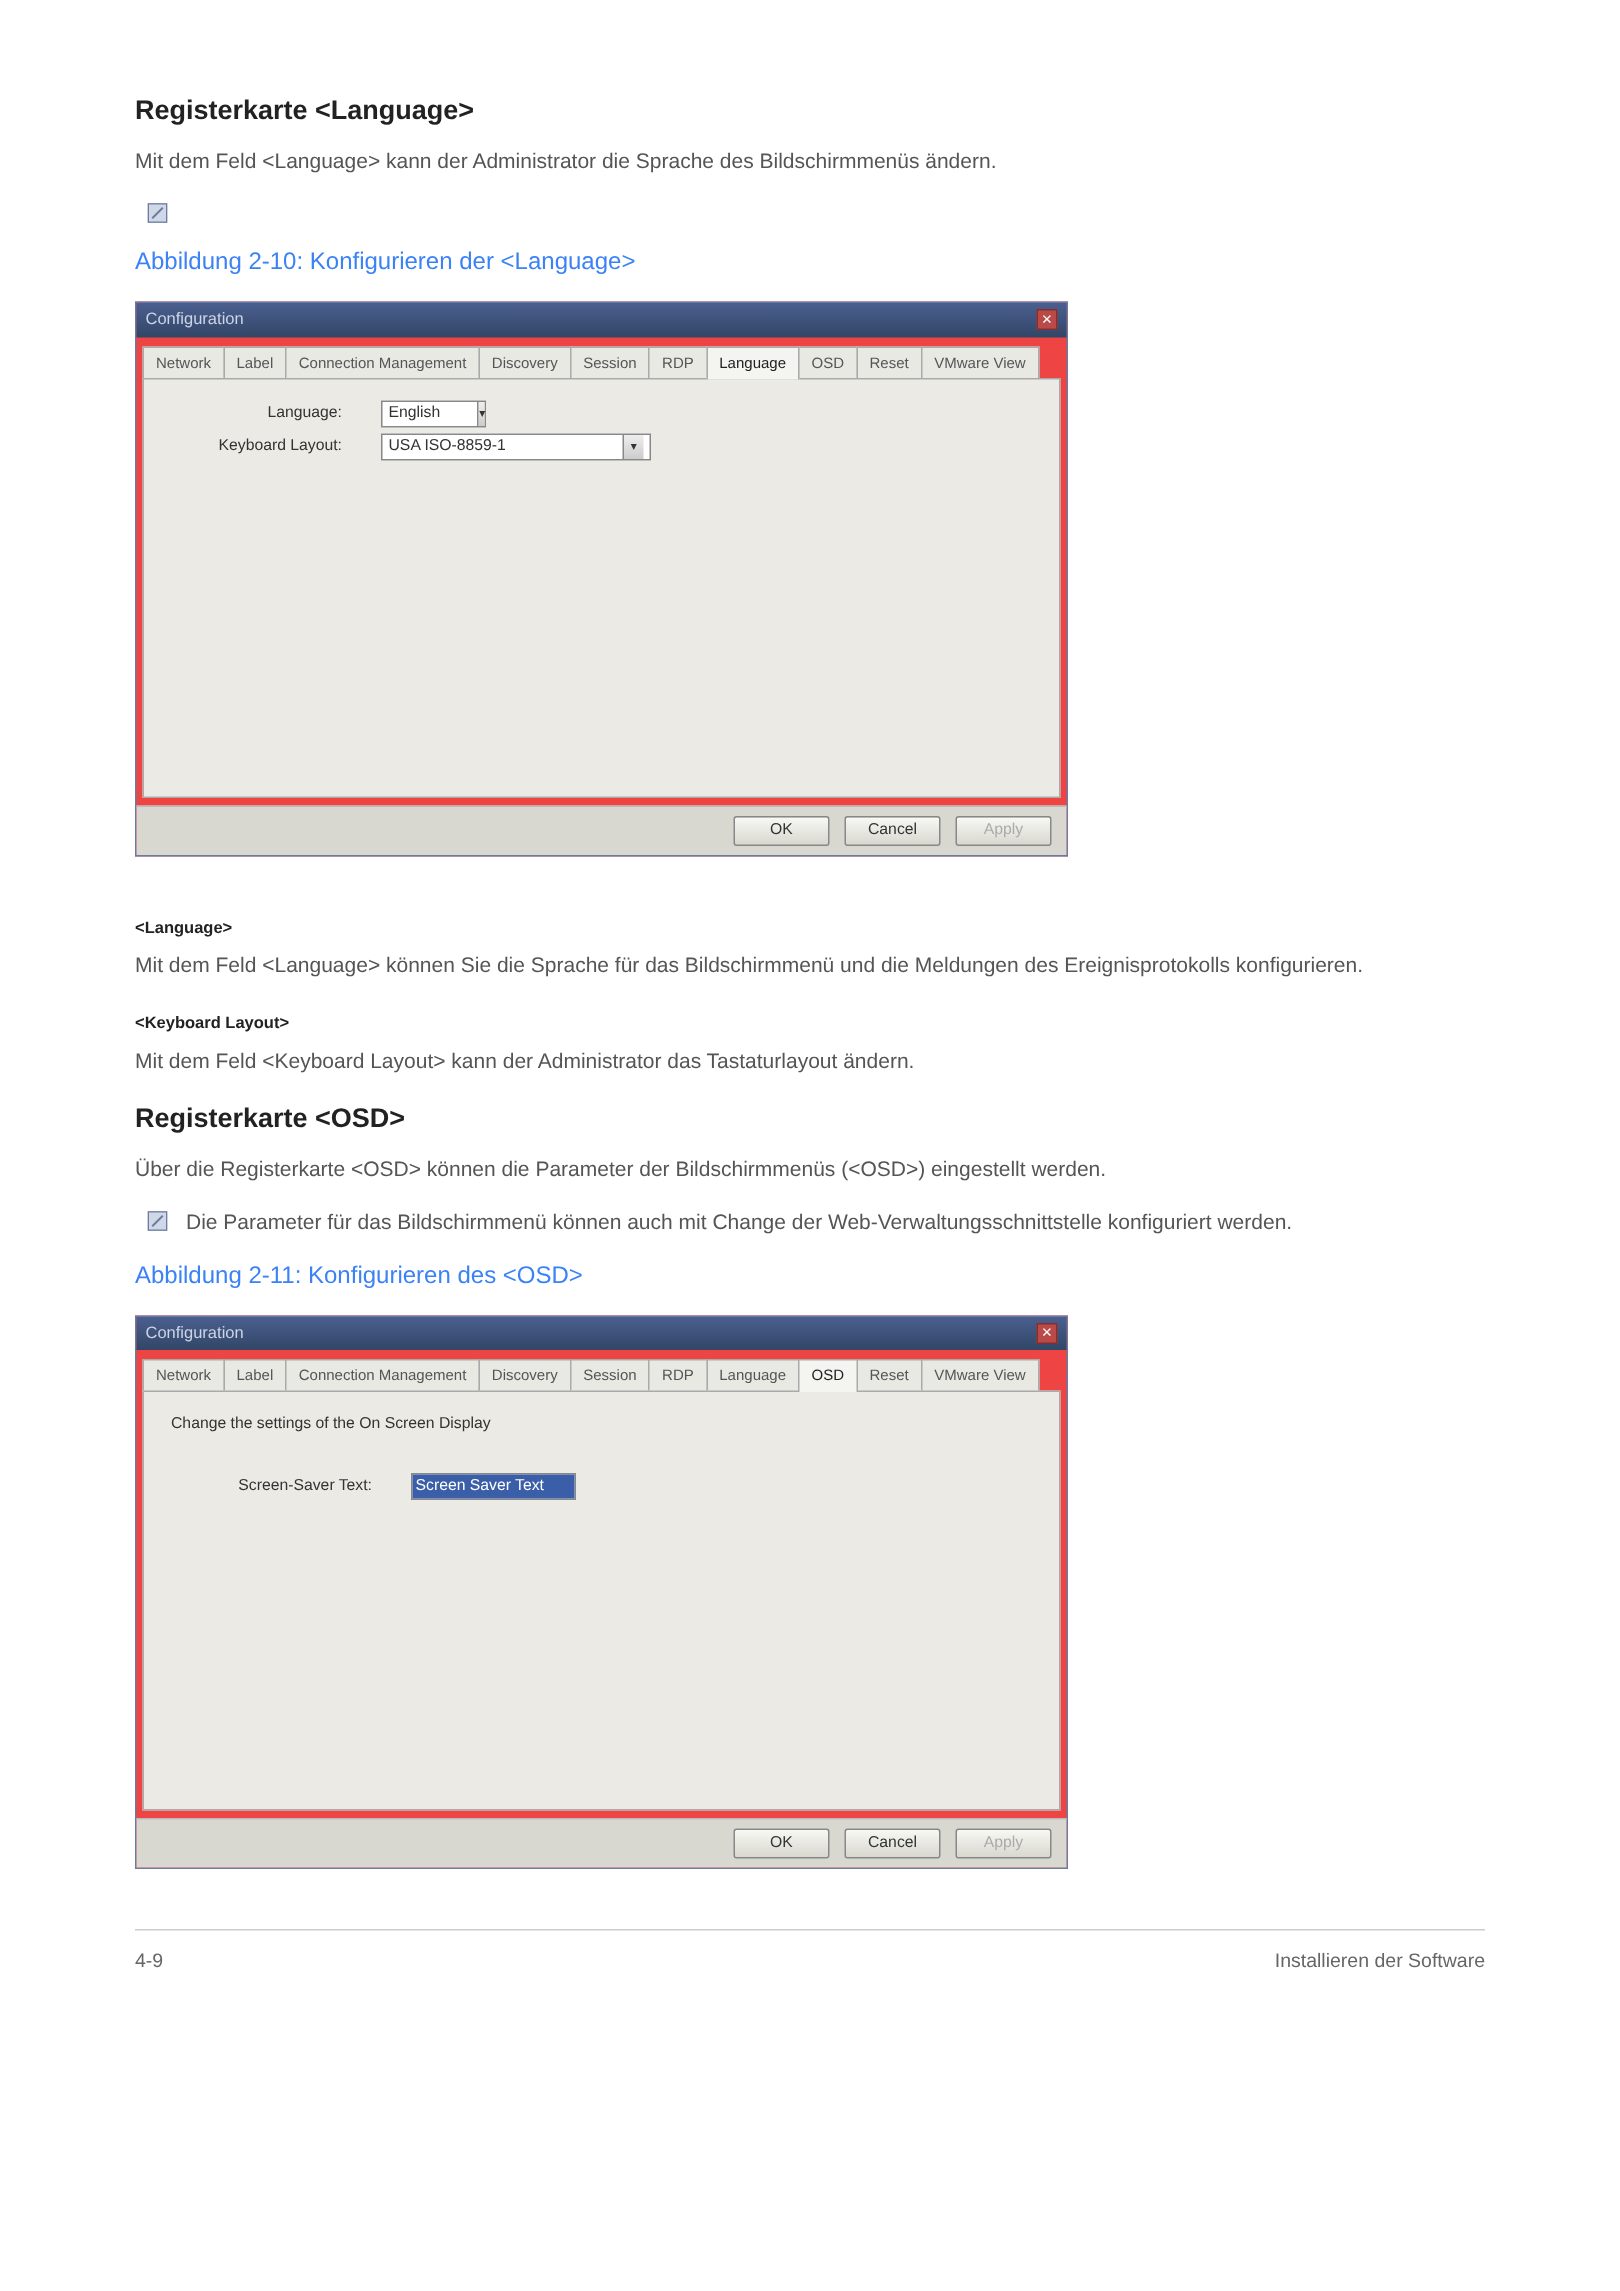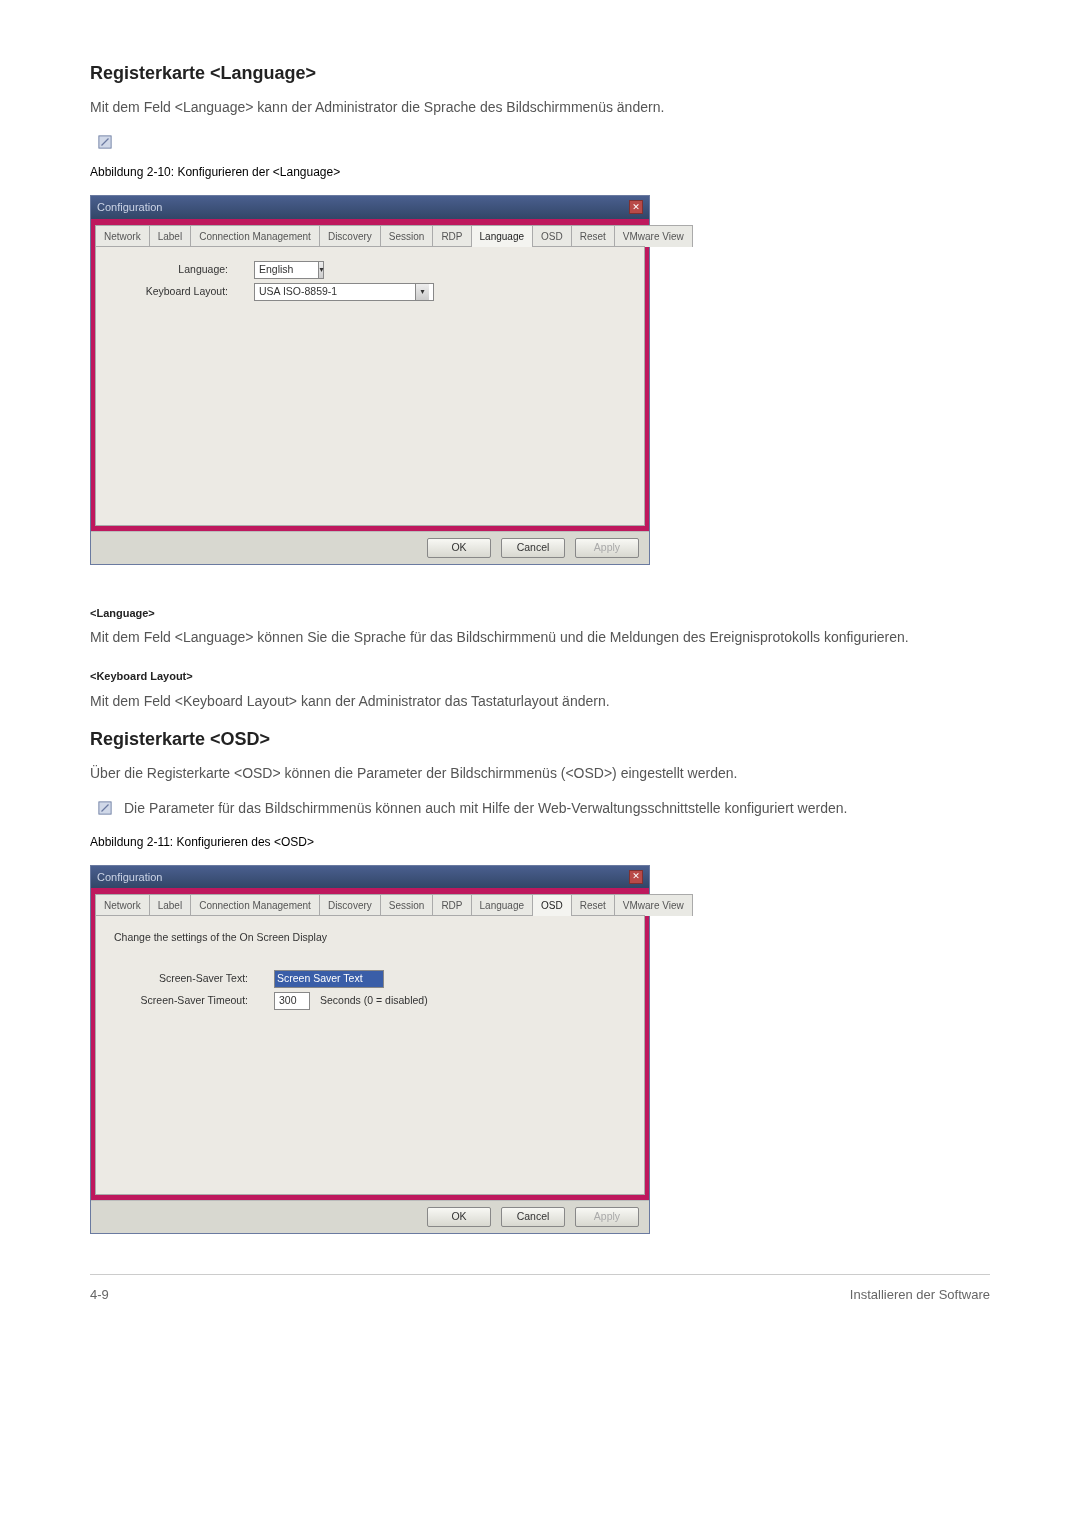--- a/index.html
+++ b/index.html
@@ -38,29 +38,29 @@
     margin: 6px 0 14px 8px;
     color: #555;
   }
   .note-icon {
     width: 14px;
     height: 14px;
     flex-shrink: 0;
     margin-top: 3px;
   }
   .caption {
-    color: #000000;
+    color: #3b82f6;
     margin: 10px 0 14px 0;
-    font-size: 12px;
+    font-size: 16px;
   }
   
   .dialog {
-    width: 560px;
+    width: 622px;
     border: 1px solid #6a7aa0;
-    background: #be185d;
+    background: #ef4444;
     margin-bottom: 40px;
     font-size: 11px;
   }
   .dialog-titlebar {
     background: linear-gradient(#4a5f8f, #324667);
     color: #ccd4e6;
     padding: 3px 6px;
     display: flex;
     justify-content: space-between;
     align-items: center;
@@ -245,21 +245,21 @@
 <p class="body-text">Mit dem Feld &lt;Keyboard Layout&gt; kann der Administrator das Tastaturlayout ändern.</p>
 
 <h2 class="section-title" style="">Registerkarte &lt;OSD&gt;</h2>
 <p class="body-text">Über die Registerkarte &lt;OSD&gt; können die Parameter der Bildschirmmenüs (&lt;OSD&gt;) eingestellt werden.</p>
 
 <div class="note-row">
   <svg class="note-icon" viewBox="0 0 16 16">
     <rect x="1" y="1" width="14" height="14" fill="#d0d8e8" stroke="#6a7aa0" stroke-width="1"></rect>
     <line x1="4" y1="12" x2="12" y2="4" stroke="#6a7aa0" stroke-width="1.5"></line>
   </svg>
-  <span>Die Parameter für das Bildschirmmenüs können auch mit Hilfe der Web-Verwaltungsschnittstelle konfiguriert werden.</span>
+  <span>Die Parameter für das Bildschirmmenü können auch mit Change der Web-Verwaltungsschnittstelle konfiguriert werden.</span>
 </div>
 
 <p class="caption">Abbildung 2-11: Konfigurieren des &lt;OSD&gt;</p>
 
 <div class="dialog">
   <div class="dialog-titlebar">
     <span>Configuration</span>
     <div class="dialog-close">✕</div>
   </div>
   <div class="dialog-tabs" id="tabs2">
@@ -275,27 +275,20 @@
       <div class="dialog-tab">VMware View</div>
     </div>
   <div class="dialog-body">
     <div class="dialog-instr">Change the settings of the On Screen Display</div>
     <div class="form-row">
       <div class="form-label" style="width:160px">Screen-Saver Text:</div>
       <div class="form-input-box" style="width:110px;padding:0;">
         <span class="input-highlight" style="flex:1">Screen Saver Text</span>
       </div>
     </div>
-    <div class="form-row">
-      <div class="form-label" style="width:160px">Screen-Saver Timeout:</div>
-      <div class="form-input-box" style="width:36px;">
-        <span>300</span>
-      </div>
-      <span style="margin-left:10px;color:#333">Seconds (0 = disabled)</span>
-    </div>
   </div>
   <div class="dialog-footer">
     <div class="dlg-btn">OK</div>
     <div class="dlg-btn">Cancel</div>
     <div class="dlg-btn disabled">Apply</div>
   </div>
 </div>
 
 <div class="page-footer">
   <span>4-9</span>

